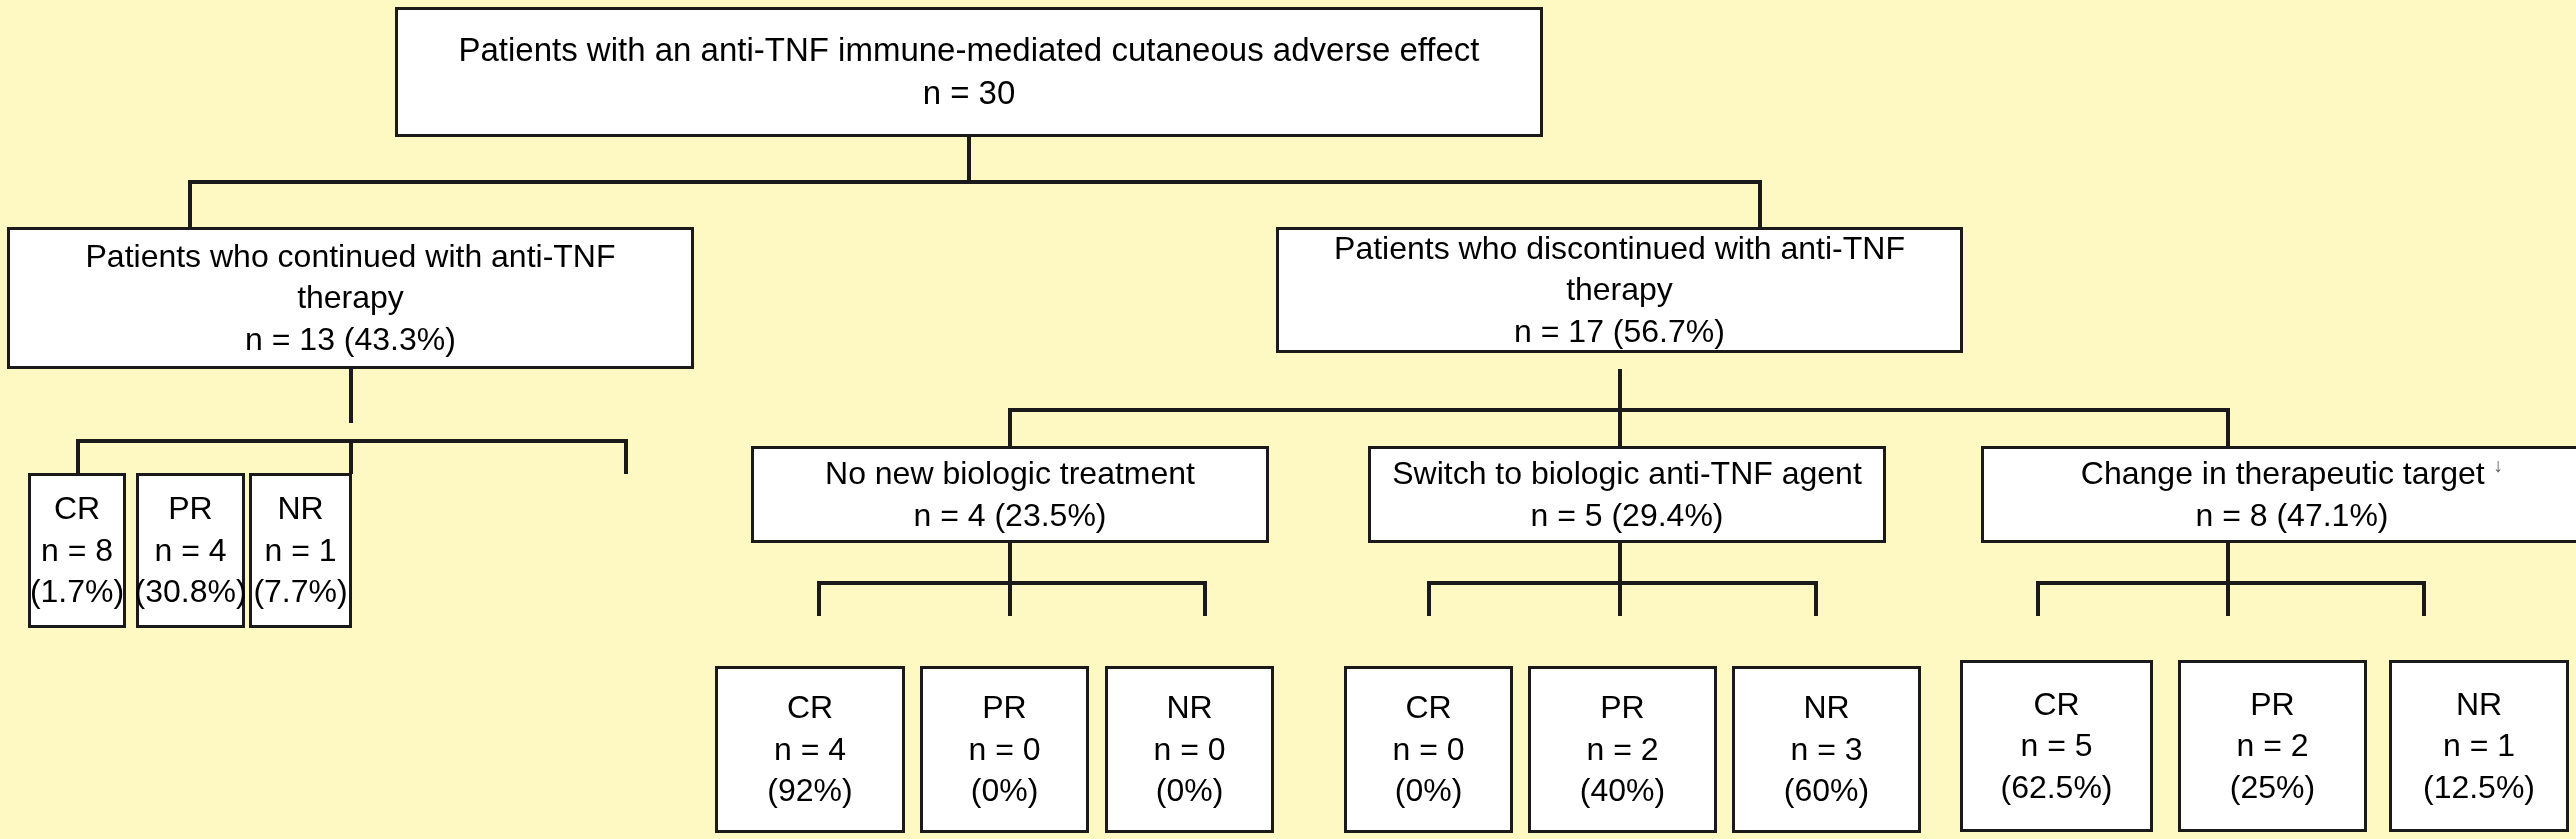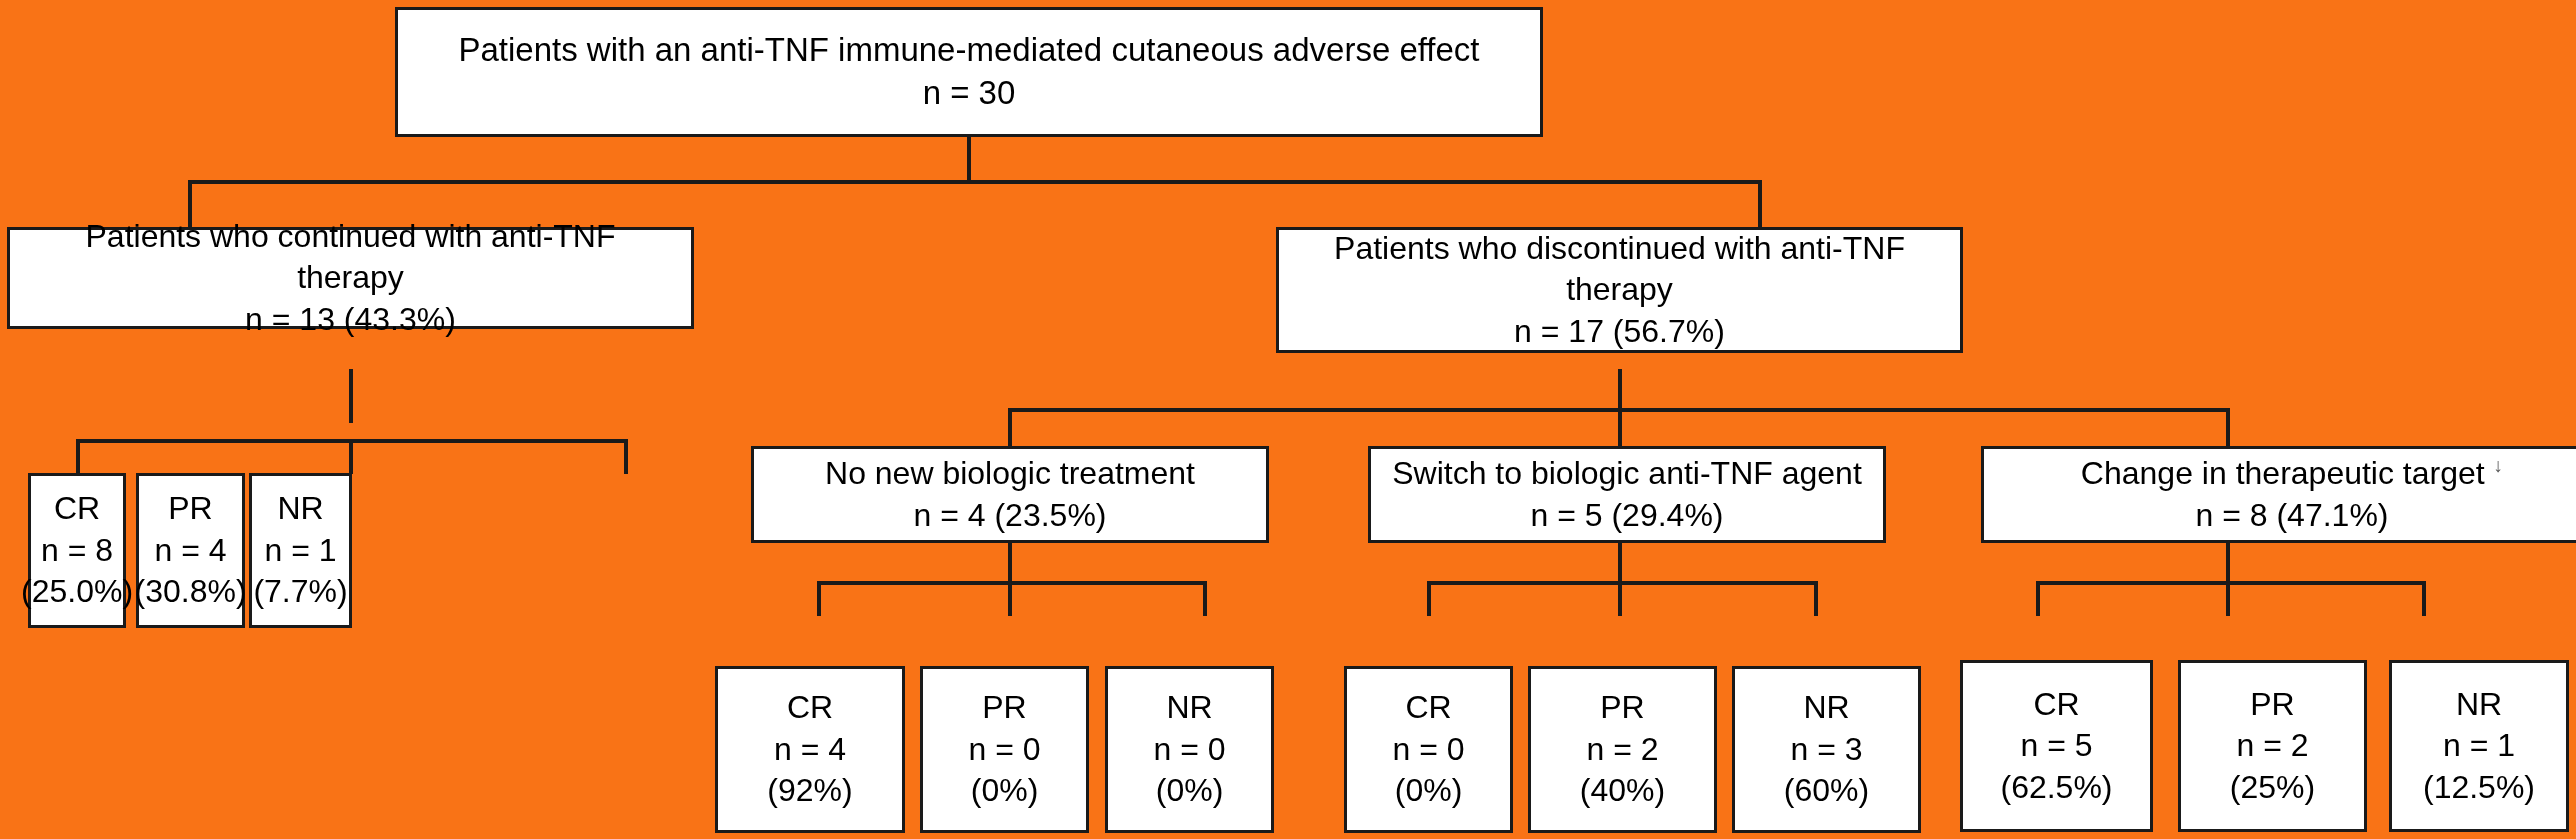--- a/index.html
+++ b/index.html
@@ -4,21 +4,21 @@
 <style>
   html, body {
     margin: 0;
     padding: 0;
     background: #ffffff;
   }
   #flow-root {
     position: relative;
     width: 2576px;
     height: 840px;
-    background: #f97316;
+    background: #fef9c3;
     font-family: "Liberation Sans", sans-serif;
     color: #000000;
     overflow: hidden;
   }
   .node {
     position: absolute;
     box-sizing: border-box;
     border: 3.5px solid #1a1a1a;
     background: #ffffff;
     display: flex;
@@ -63,42 +63,42 @@
     <span class="ln">n = 30</span>
   </div>
 
   <div class="connector v" style="left:967px; top:137px; width:3.5px; height:46px;"></div>
 
   <div class="connector h" style="left:188px; top:180px; width:1574px; height:3.5px;"></div>
 
   <div class="connector v" style="left:188px; top:180px; width:3.5px; height:48px;"></div>
   <div class="connector v" style="left:1758px; top:180px; width:3.5px; height:48px;"></div>
 
-  <div class="node t-mid" style="left:7px; top:227px; width:687px; height:102px;">
+  <div class="node t-mid" style="left:7px; top:227px; width:687px; height:142px;">
     <span class="ln">Patients who continued with anti-TNF</span>
     <span class="ln">therapy</span>
     <span class="ln">n = 13 (43.3%)</span>
   </div>
 
   <div class="node t-mid" style="left:1276px; top:227px; width:687px; height:126px;">
     <span class="ln">Patients who discontinued with anti-TNF</span>
     <span class="ln">therapy</span>
     <span class="ln">n = 17 (56.7%)</span>
   </div>
 
   <div class="connector v" style="left:349px; top:369px; width:3.5px; height:54px;"></div>
   <div class="connector h" style="left:76px; top:439px; width:552px; height:3.5px;"></div>
   <div class="connector v" style="left:76px; top:439px; width:3.5px; height:35px;"></div>
   <div class="connector v" style="left:349px; top:439px; width:3.5px; height:35px;"></div>
   <div class="connector v" style="left:624px; top:439px; width:3.5px; height:35px;"></div>
 
   <div class="node t-leaf" style="left:28px; top:473px; width:98px; height:155px;">
     <span class="ln">CR</span>
     <span class="ln">n = 8</span>
-    <span class="ln">(25.0%)</span>
+    <span class="ln">(1.7%)</span>
   </div>
   <div class="node t-leaf" style="left:136px; top:473px; width:109px; height:155px;">
     <span class="ln">PR</span>
     <span class="ln">n = 4</span>
     <span class="ln">(30.8%)</span>
   </div>
   <div class="node t-leaf" style="left:249px; top:473px; width:103px; height:155px;">
     <span class="ln">NR</span>
     <span class="ln">n = 1</span>
     <span class="ln">(7.7%)</span>

